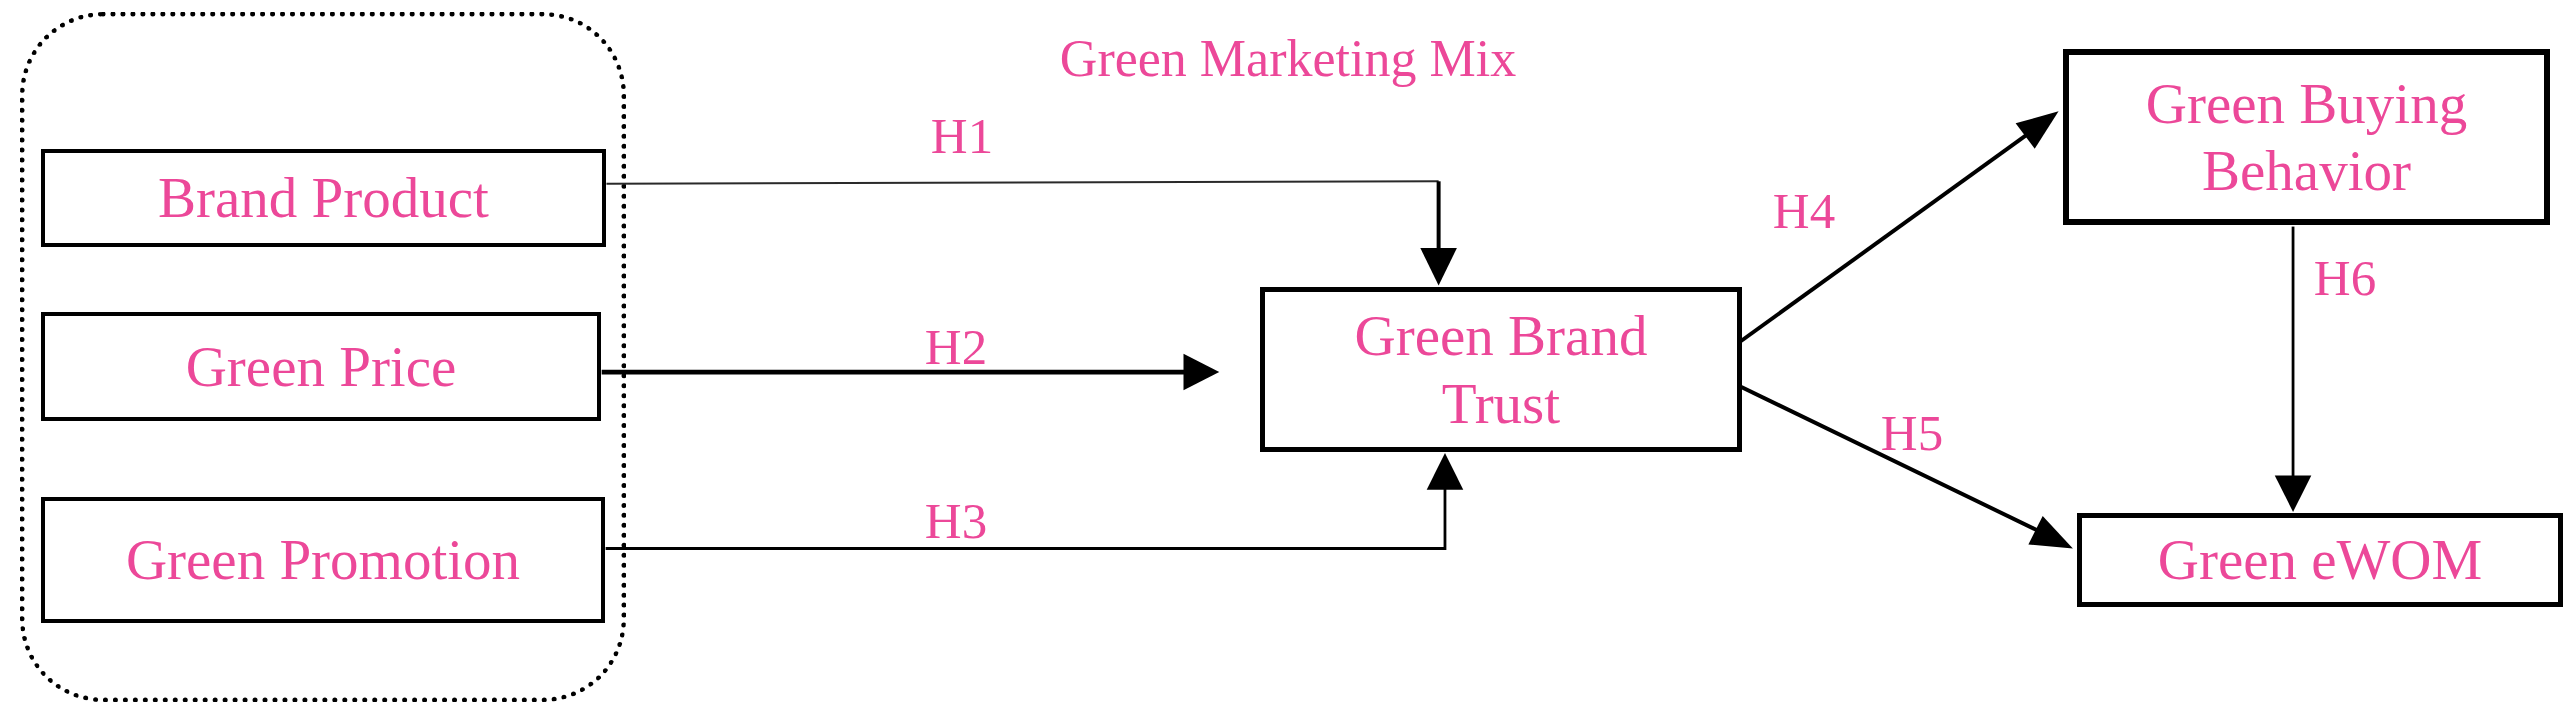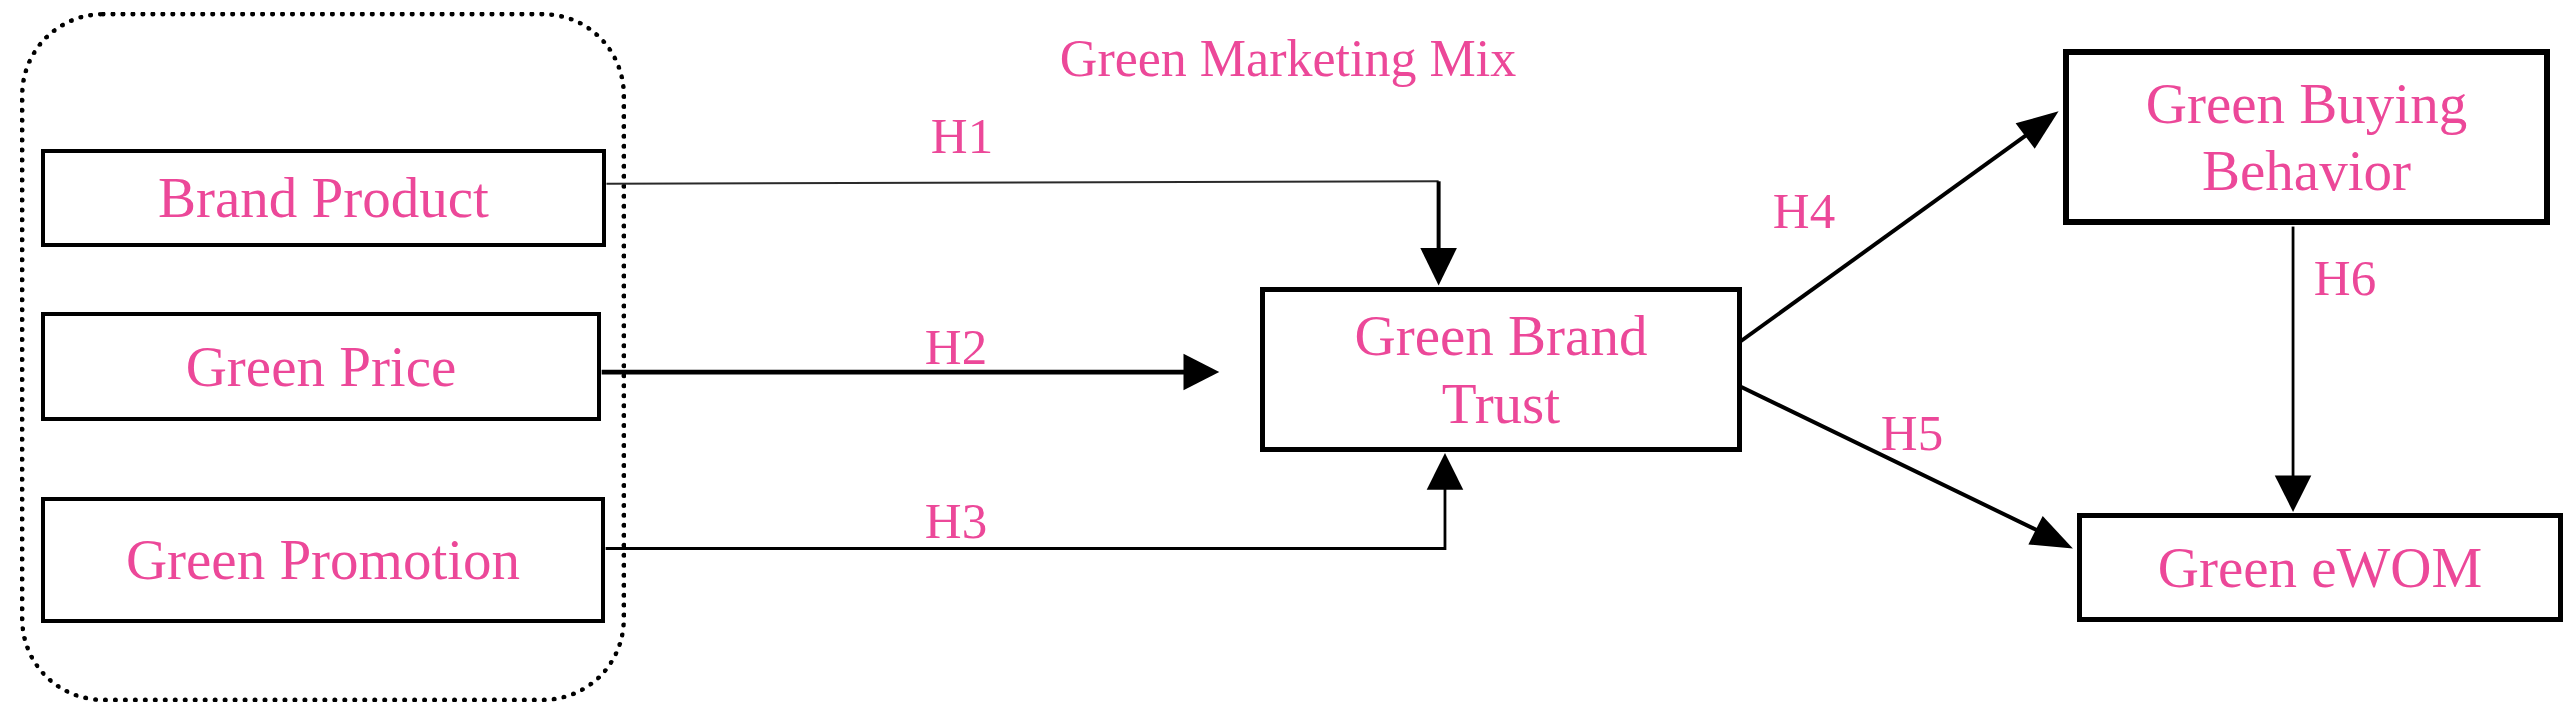--- a/index.html
+++ b/index.html
@@ -52,21 +52,21 @@
   #node-green-promotion { left: 41px;  top: 497px; width: 564px; height: 126px; }
   #node-green-brand-trust {
     left: 1222px; top: 287px; width: 482px; height: 165px; border-width: 5.6px; margin-left: 38px;
   }
   #node-green-brand-trust .node-label { max-width: 334px; }
   #node-green-buying-behavior {
     left: 2063px; top: 49px; width: 487px; height: 176px; border-width: 6.4px;
   }
   #node-green-buying-behavior .node-label { max-width: 366px; }
   #node-green-ewom {
-    left: 2077px; top: 513px; width: 486px; height: 109px; border-width: 5.6px; font-family: Liberation Serif, serif;
+    left: 2077px; top: 513px; width: 486px; height: 94px; border-width: 5.6px; font-family: Liberation Serif, serif;
   }
   .hlabel {
     position: absolute;
     transform: translate(-50%, -50%);
     font-size: 51px;
     line-height: 1;
     white-space: nowrap;
   }
   #label-h1 { left: 962px; top: 136px; }
   #label-h2 { left: 956px; top: 347px; }

